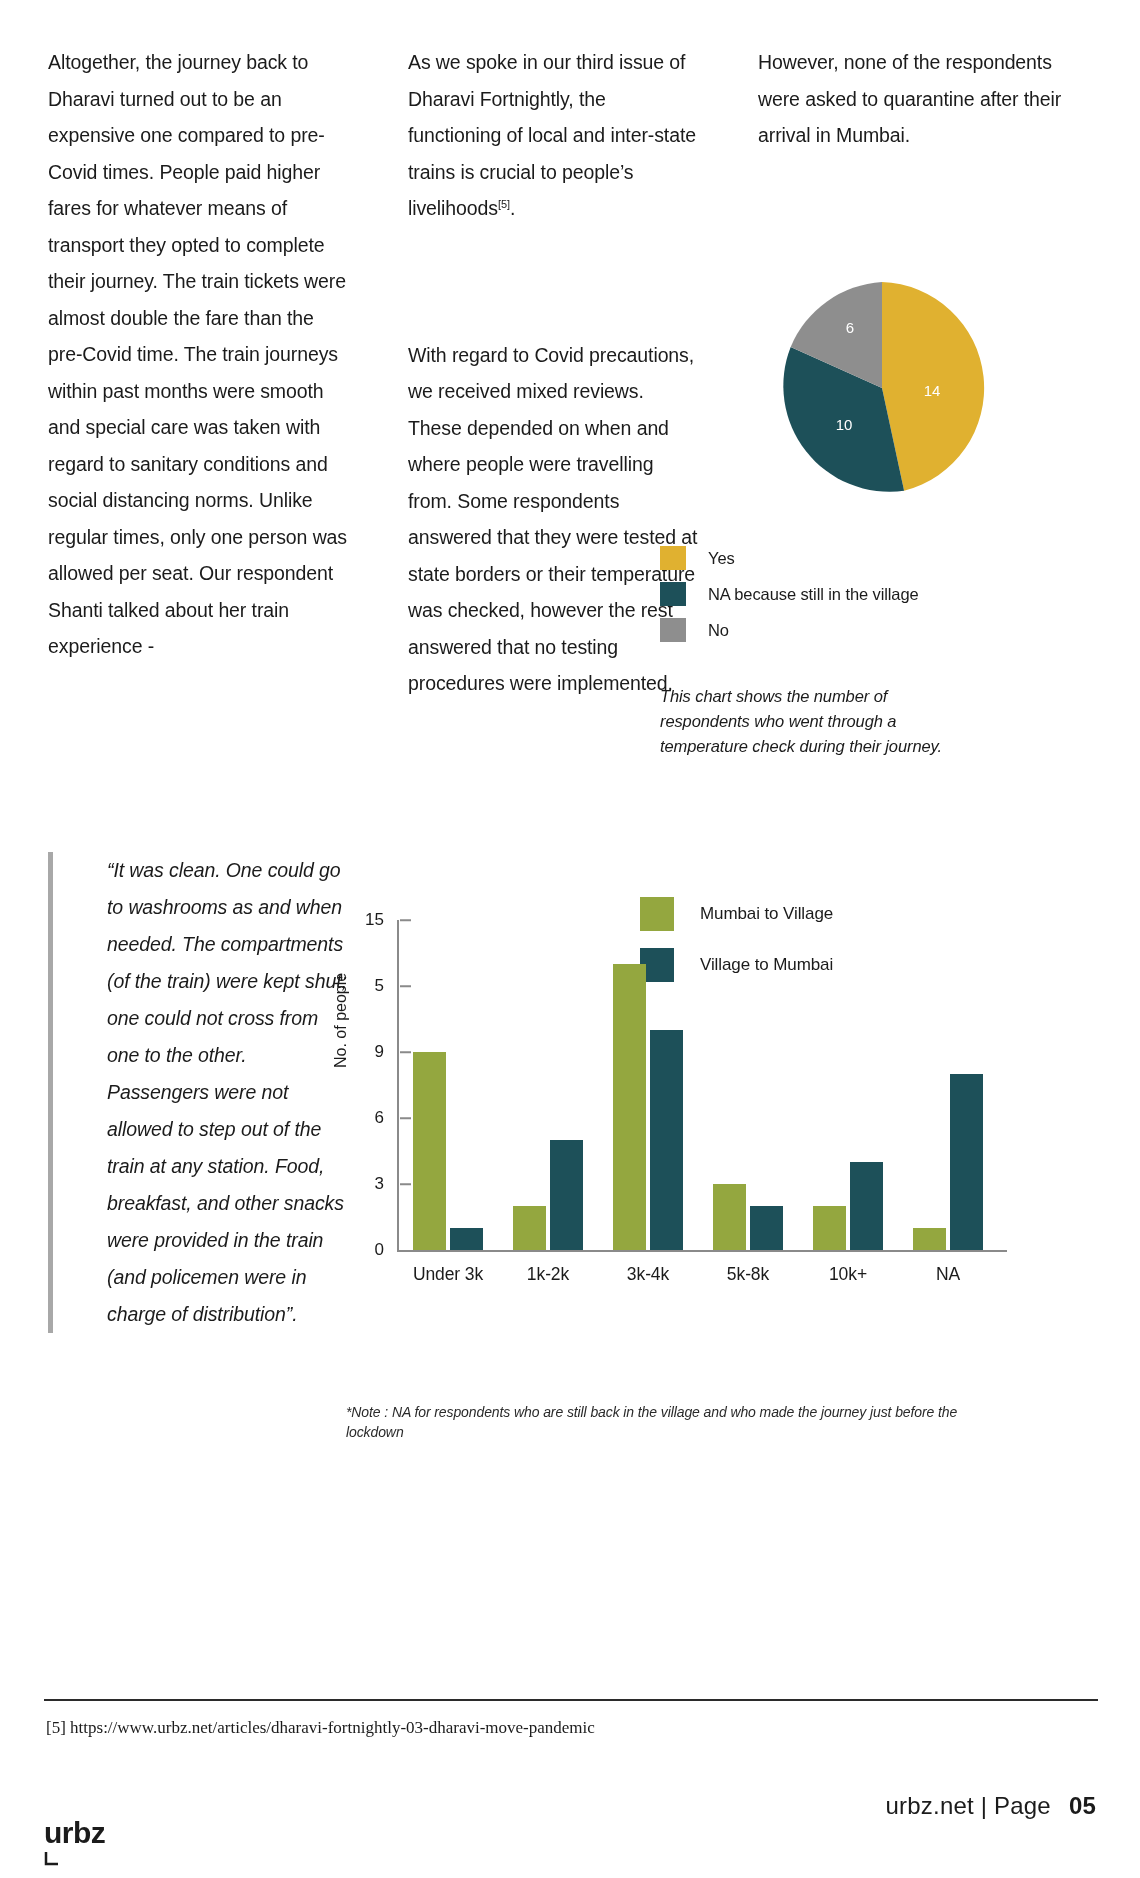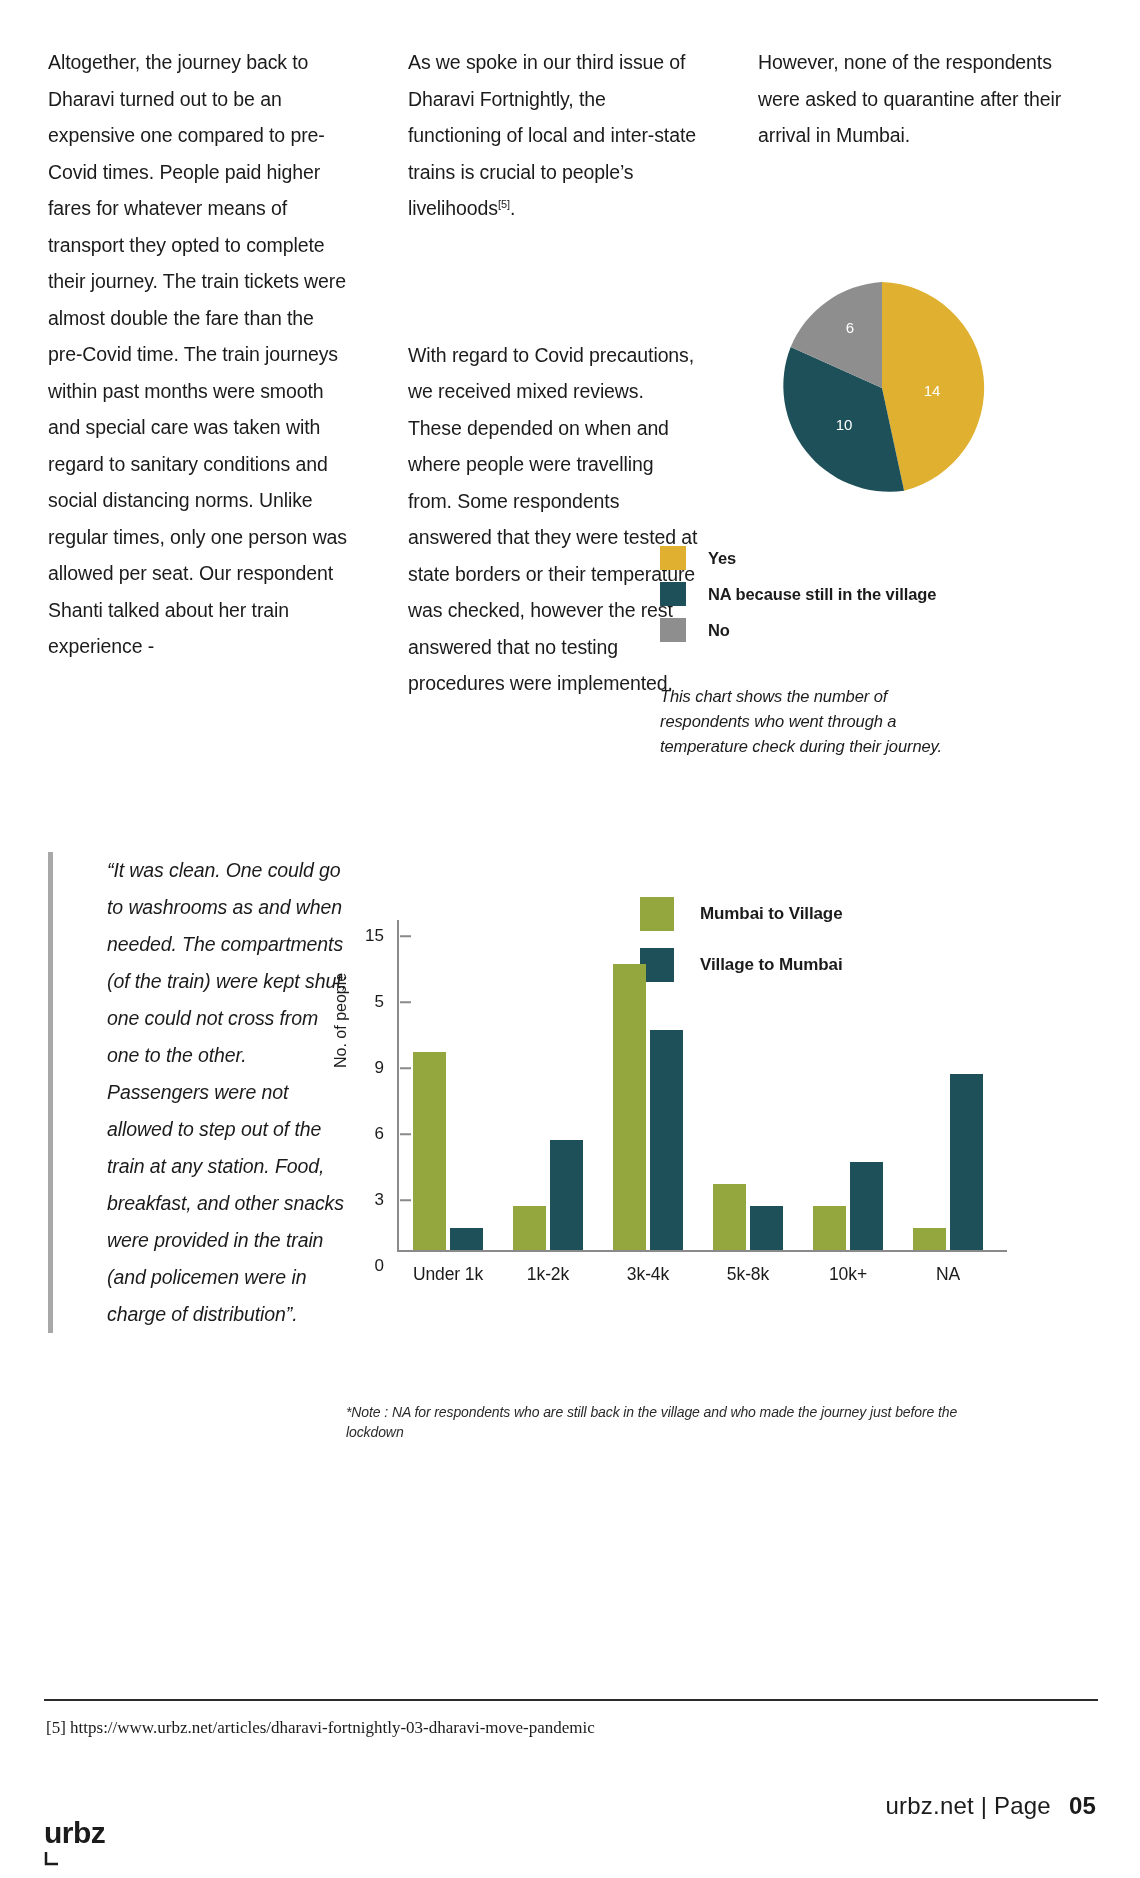--- a/index.html
+++ b/index.html
@@ -110,21 +110,20 @@
   .legend-swatch {
     width: 26px;
     height: 24px;
     flex: 0 0 26px;
     margin-right: 22px;
   }
   .legend-label {
     font-size: 16.5px;
     color: #1b1b1b;
     letter-spacing: -0.1px;
-    font-weight: bold;
   }
 
   .pie-caption {
     margin-top: 36px;
     font-style: italic;
     font-size: 16.5px;
     line-height: 25px;
     color: #1b1b1b;
     width: 290px;
     letter-spacing: -0.1px;
@@ -165,21 +164,21 @@
     transform: rotate(-90deg);
     transform-origin: left top;
     font-size: 16px;
     color: #1b1b1b;
     white-space: nowrap;
   }
 
   .y-ticks {
     position: absolute;
     left: 14px;
-    top: 16px;
+    top: 0;
     width: 46px;
     height: 330px;
   }
   .y-tick {
     position: absolute;
     right: 16px;
     font-size: 17px;
     color: #1b1b1b;
     transform: translateY(-50%);
     text-align: right;
@@ -436,21 +435,21 @@
           <div class="bar bar-green" style="height:44px"></div>
           <div class="bar bar-teal" style="height:88px"></div>
         </div>
         <div class="bar-group">
           <div class="bar bar-green" style="height:22px"></div>
           <div class="bar bar-teal" style="height:176px"></div>
         </div>
       </div>
 
       <div class="x-labels">
-        <span class="x-label">Under 1k</span>
+        <span class="x-label">Under 3k</span>
         <span class="x-label">1k-2k</span>
         <span class="x-label">3k-4k</span>
         <span class="x-label">5k-8k</span>
         <span class="x-label">10k+</span>
         <span class="x-label">NA</span>
       </div>
 
       <div class="bar-note">*Note : NA for respondents who are still back in the village and who made the journey just before the lockdown</div>
     </div>
   </div>

